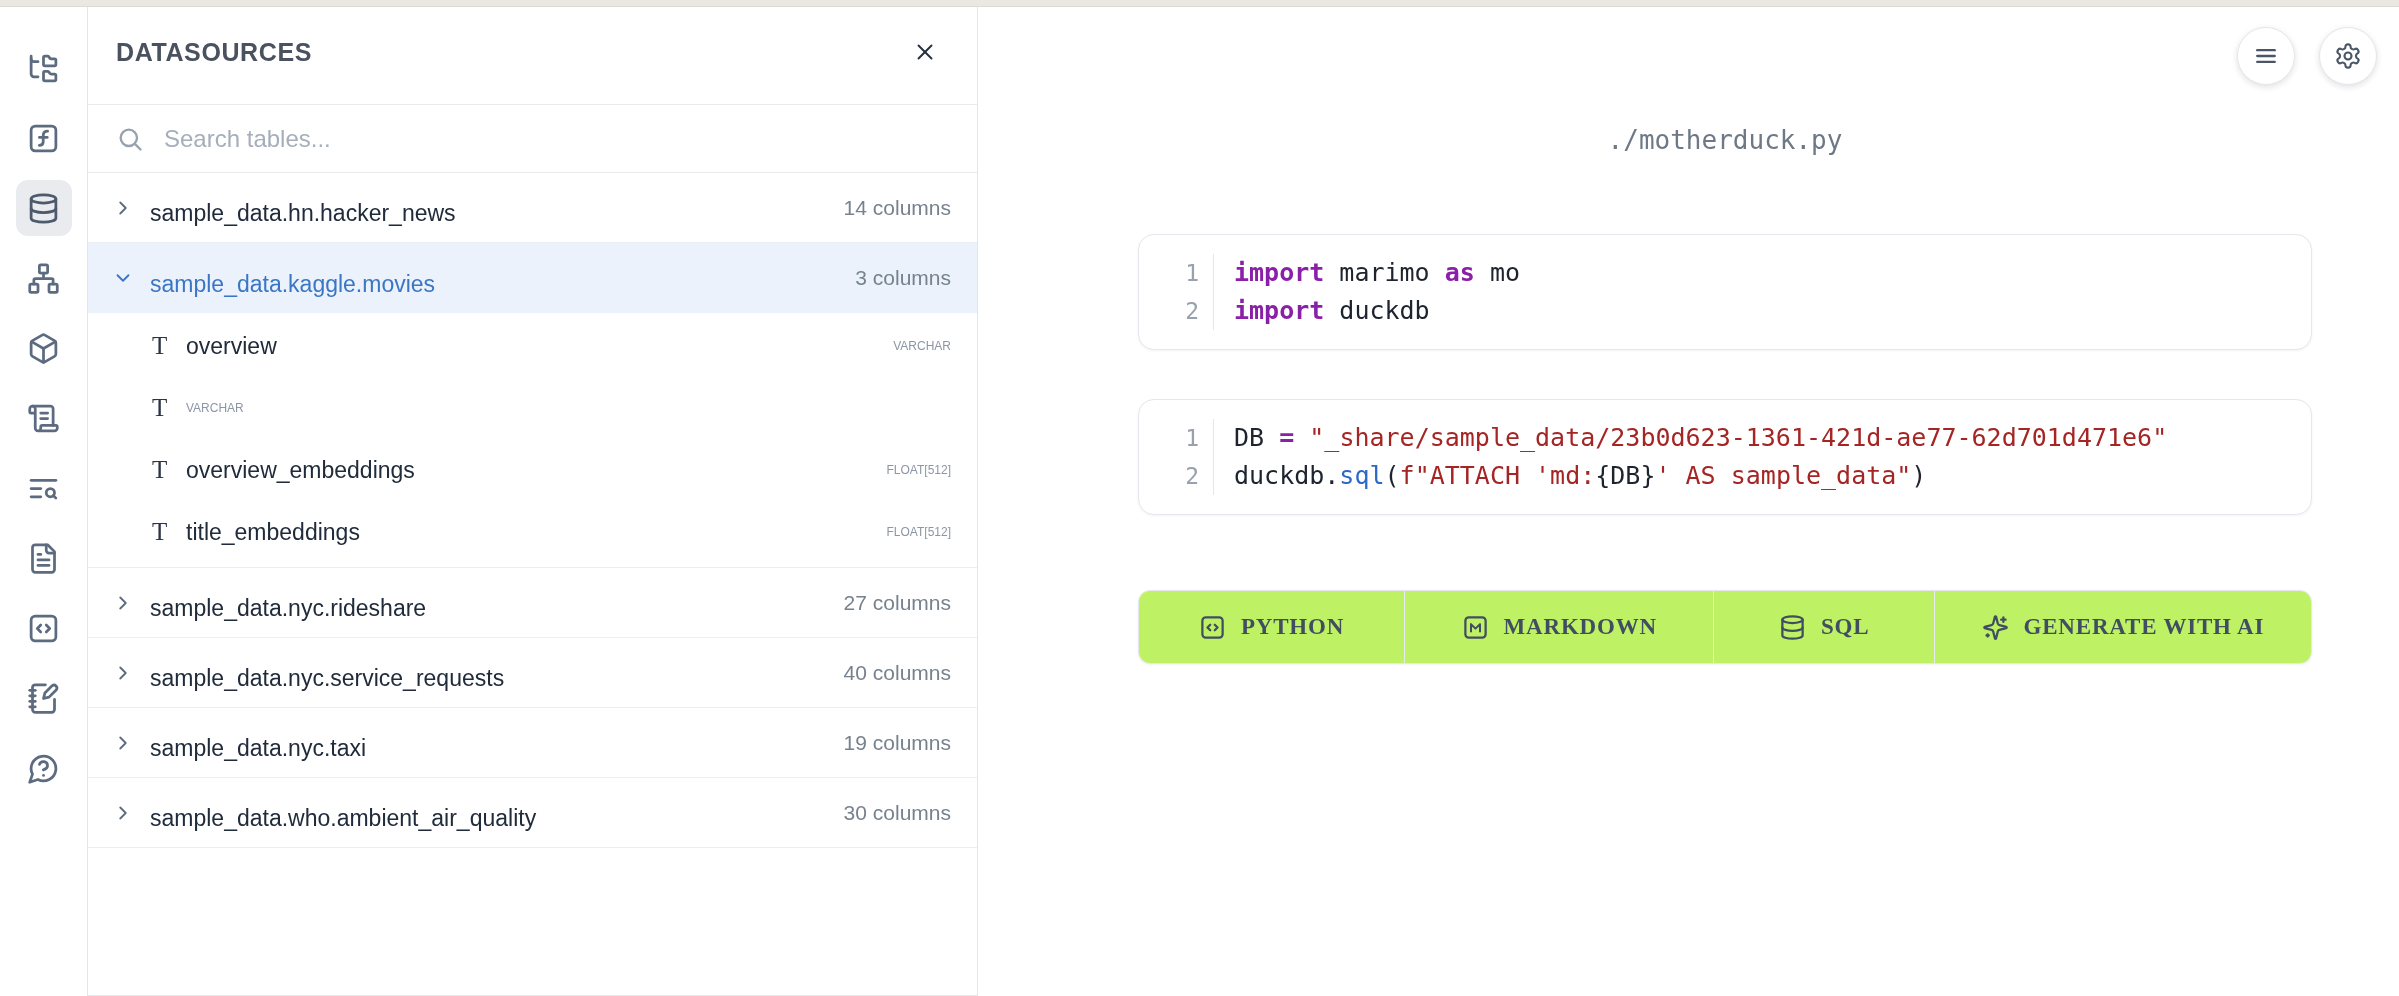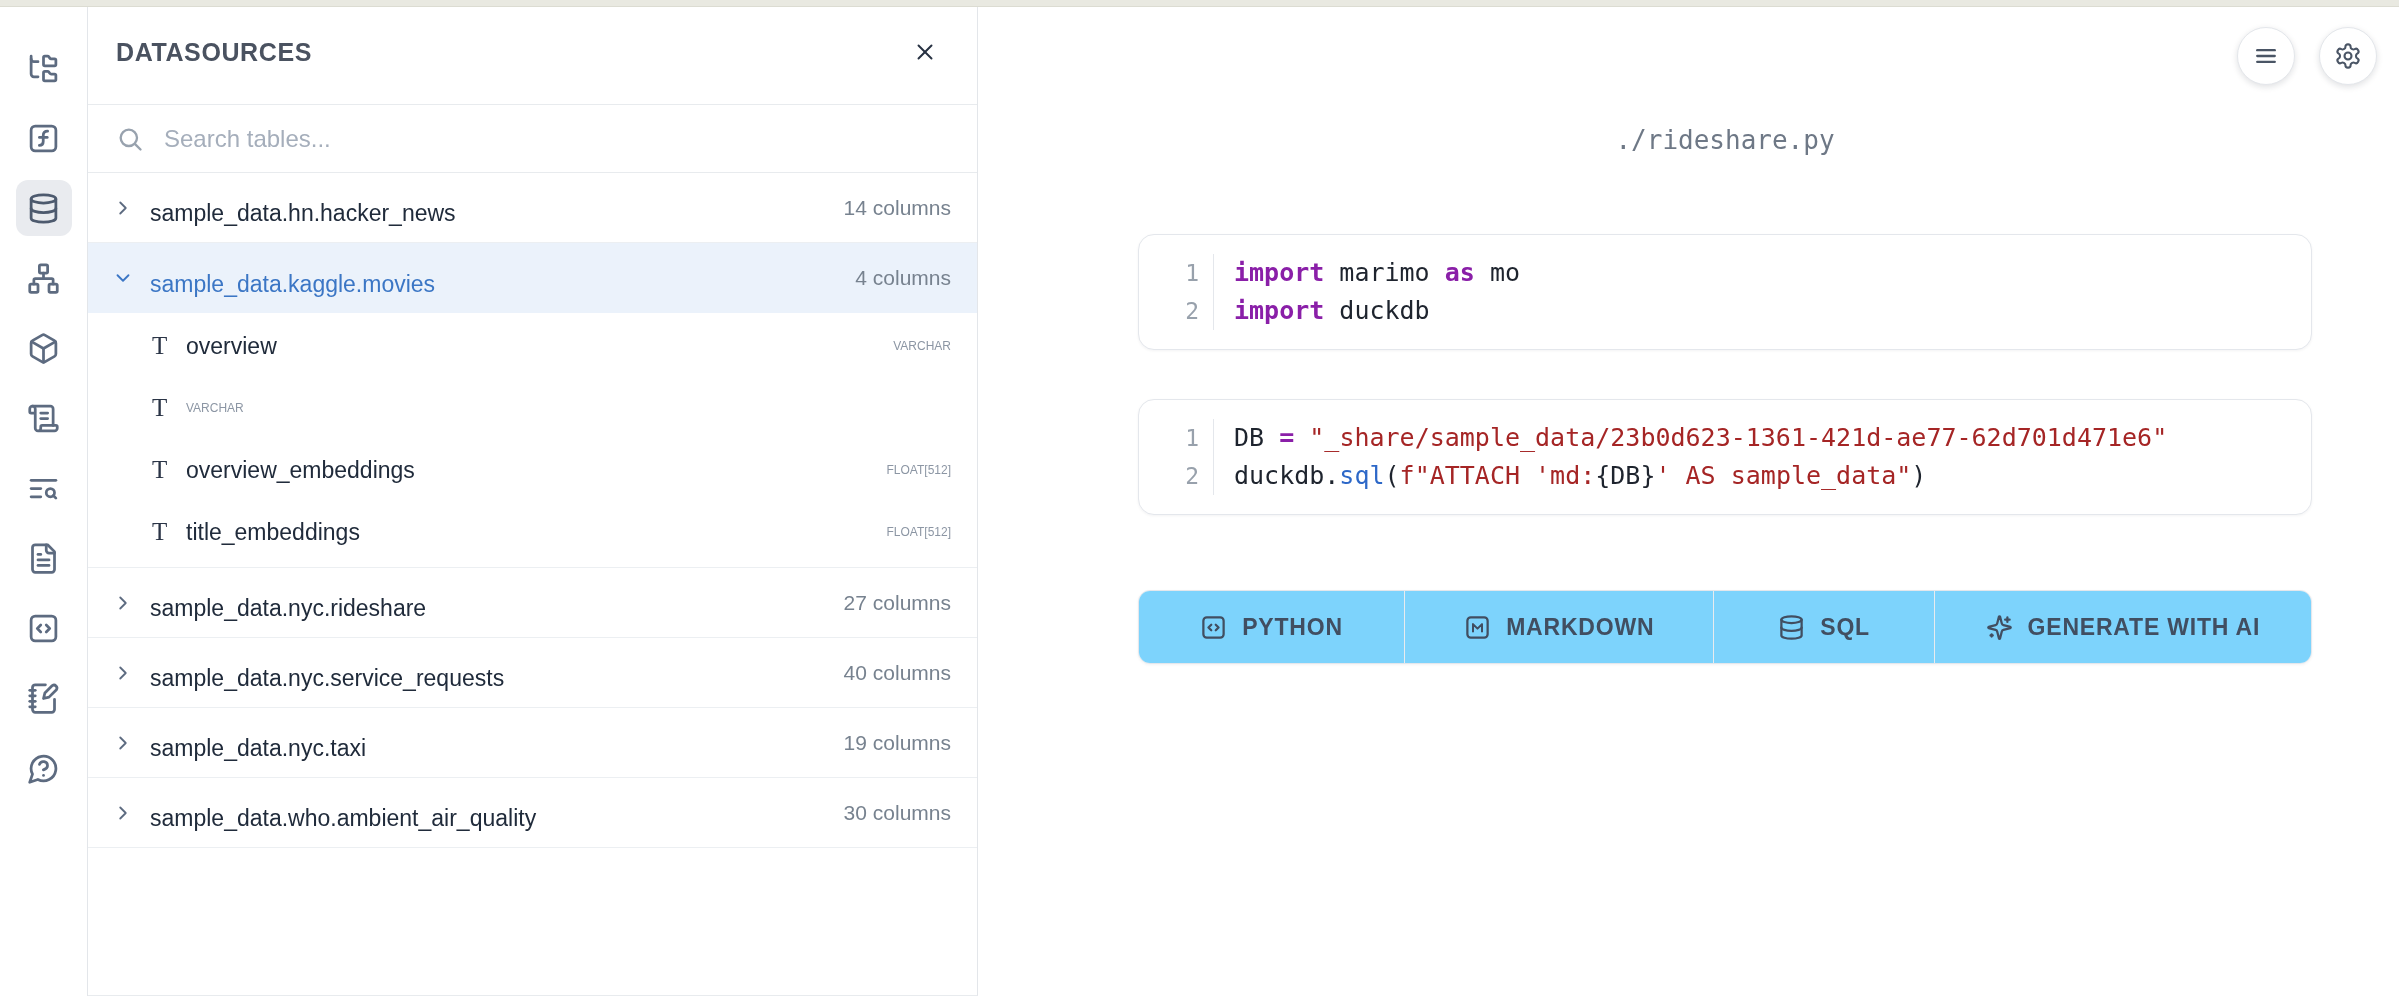--- a/index.html
+++ b/index.html
@@ -73,23 +73,23 @@
     white-space:pre; color:#1e242e; flex:1; }
   .code-line + .code-line .code-text { border-left:1px solid #e4e7ec; }
   .tok-kw { color:#8a1fa8; font-weight:bold; }
   .tok-str { color:#a52525; }
   .tok-fn { color:#2d68c8; }
   .tok-pl { color:#1e242e; }
 
   .add-row { margin-top:75px; height:74px; display:flex; background:#fff;
     border:1px solid #e4e7ec; border-radius:12px; box-shadow:0 1px 3px rgba(16,24,40,.05); overflow:hidden; }
   .add-btn { display:flex; align-items:center; justify-content:center; gap:15px;
-    background:#7dd3fc; border:none; border-right:1px solid #e8ebee; cursor:pointer;
+    background:#bef264; border:none; border-right:1px solid #e8ebee; cursor:pointer;
     color:#414e61; font-size:23px; font-weight:700; letter-spacing:.8px;
-    font-family:Liberation Sans, sans-serif; }
+    font-family:Liberation Serif, serif; }
   .add-btn:last-child { border-right:none; }
   .add-btn svg { width:27px; height:27px; flex:0 0 auto; }
 </style>
 </head>
 <body>
 
 <div class="top-strip"></div>
 
 <div class="app">
 
@@ -207,21 +207,21 @@
             <path d="m9 18 6-6-6-6"></path>
           </svg>
           <span class="t-name">sample_data.hn.hacker_news</span>
           <span class="t-count">14 columns</span>
         </div>
         <div class="t-row selected">
           <svg viewBox="0 0 24 24" fill="none" stroke="currentColor" stroke-width="2" stroke-linecap="round" stroke-linejoin="round" class="chev">
             <path d="m6 9 6 6 6-6"></path>
           </svg>
           <span class="t-name">sample_data.kaggle.movies</span>
-          <span class="t-count">4 columns</span>
+          <span class="t-count">3 columns</span>
         </div>
         <div class="col-group">
           <div class="col-row">
             <span class="t-icon"></span>
             <span class="col-name">overview</span>
             <span class="col-type">VARCHAR</span>
           </div>
           <div class="col-row">
             <span class="t-icon"></span>
             <span class="col-type">VARCHAR</span>
@@ -279,21 +279,21 @@
       </button>
       <button class="circle-btn">
         <svg viewBox="0 0 24 24" fill="none" stroke="currentColor" stroke-width="1.8" stroke-linecap="round" stroke-linejoin="round">
           <path d="M12.22 2h-.44a2 2 0 0 0-2 2v.18a2 2 0 0 1-1 1.73l-.43.25a2 2 0 0 1-2 0l-.15-.08a2 2 0 0 0-2.73.73l-.22.38a2 2 0 0 0 .73 2.73l.15.1a2 2 0 0 1 1 1.72v.51a2 2 0 0 1-1 1.74l-.15.09a2 2 0 0 0-.73 2.73l.22.38a2 2 0 0 0 2.73.73l.15-.08a2 2 0 0 1 2 0l.43.25a2 2 0 0 1 1 1.73V20a2 2 0 0 0 2 2h.44a2 2 0 0 0 2-2v-.18a2 2 0 0 1 1-1.73l.43-.25a2 2 0 0 1 2 0l.15.08a2 2 0 0 0 2.73-.73l.22-.39a2 2 0 0 0-.73-2.73l-.15-.08a2 2 0 0 1-1-1.74v-.5a2 2 0 0 1 1-1.74l.15-.09a2 2 0 0 0 .73-2.73l-.22-.38a2 2 0 0 0-2.73-.73l-.15.08a2 2 0 0 1-2 0l-.43-.25a2 2 0 0 1-1-1.73V4a2 2 0 0 0-2-2z"></path>
           <circle cx="12" cy="12" r="3"></circle>
         </svg>
       </button>
     </div>
 
     <div class="content">
-      <div class="filename">./rideshare.py</div>
+      <div class="filename">./motherduck.py</div>
       <div id="cells">
           <div class="cell">
             <div class="code-line">
               <span class="ln">1</span>
               <span class="code-text"><span class="tok-kw">import</span><span class="tok-pl"> marimo </span><span class="tok-kw">as</span><span class="tok-pl"> mo</span></span>
             </div>
             <div class="code-line">
               <span class="ln">2</span>
               <span class="code-text"><span class="tok-kw">import</span><span class="tok-pl"> duckdb</span></span>
             </div>

